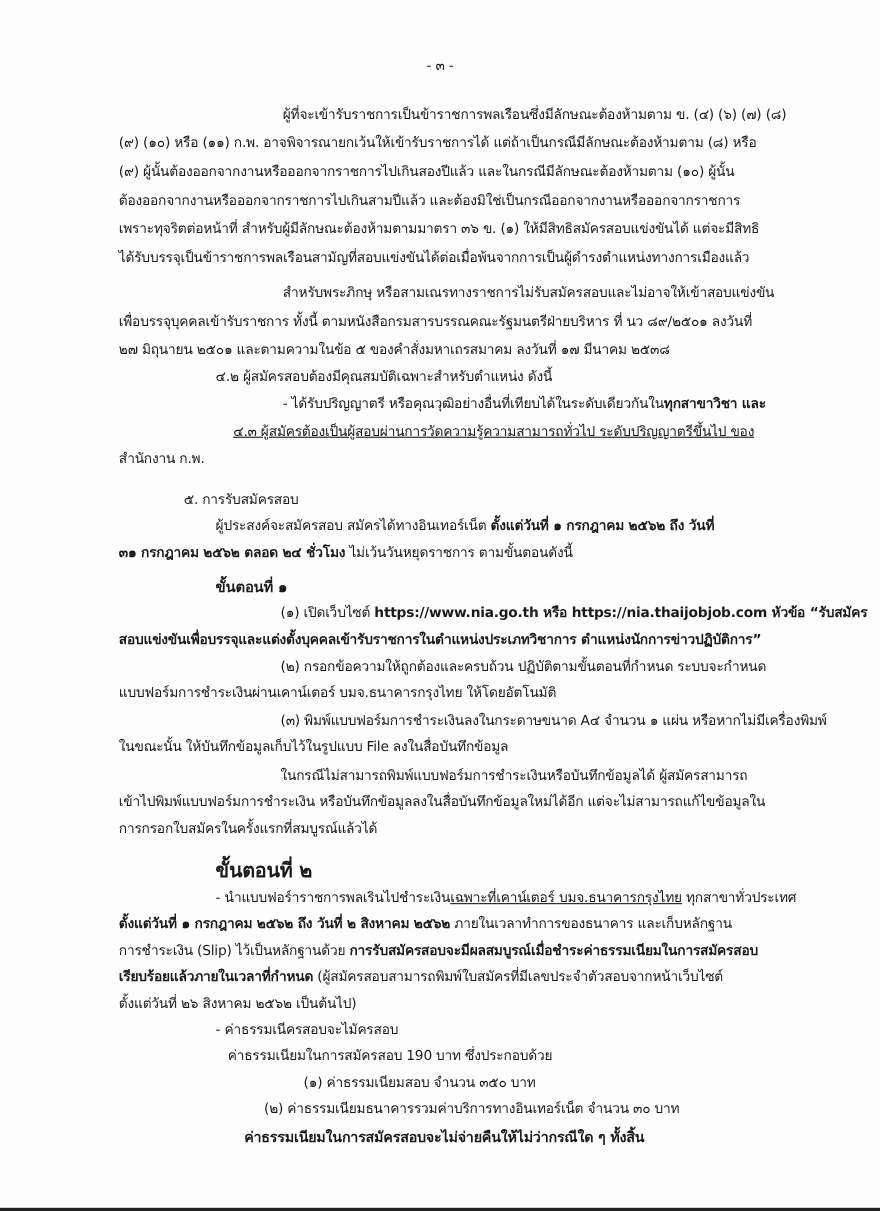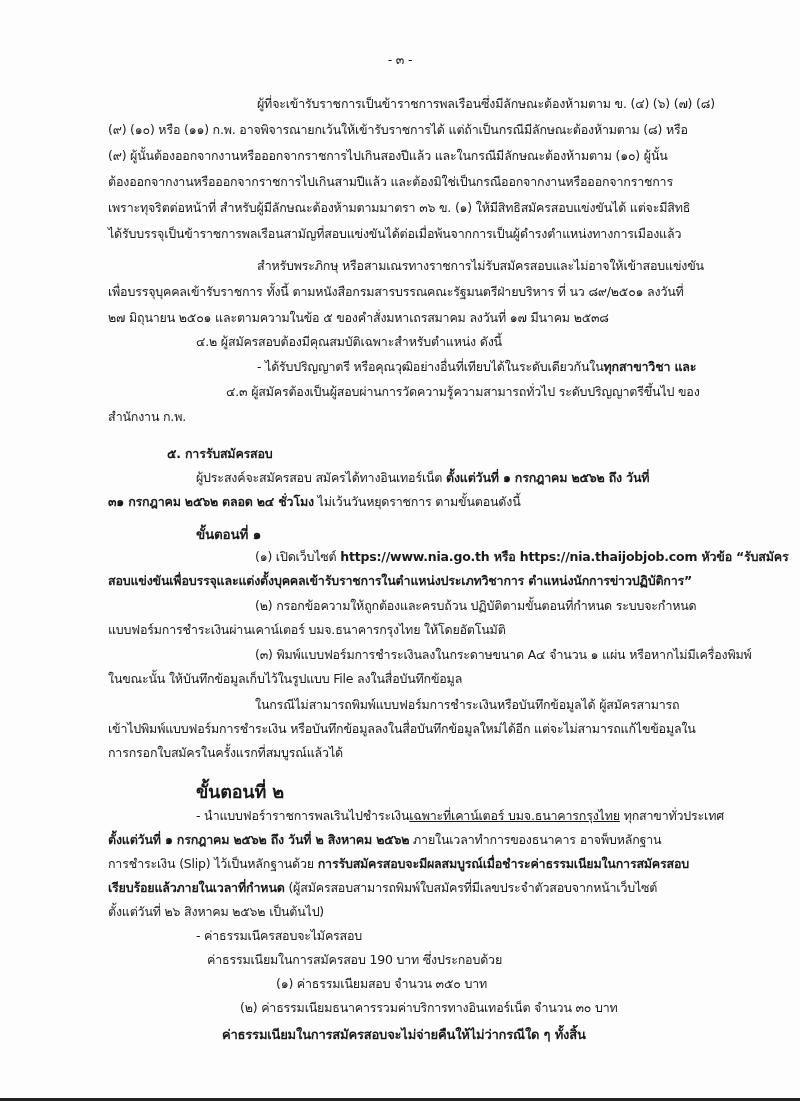--- a/index.html
+++ b/index.html
@@ -35,26 +35,26 @@
   </div>
 
   <div>
     <div class="line" style="left:196px; top:334px;">๔.๒ ผู้สมัครสอบต้องมีคุณสมบัติเฉพาะสำหรับตำแหน่ง ดังนี้</div>
     <div class="line" style="left:257px; top:359px;">
       <span>- ได้รับปริญญาตรี หรือคุณวุฒิอย่างอื่นที่เทียบได้ในระดับเดียวกันใน</span><span class="b">ทุกสาขาวิชา และ</span>
     </div>
   </div>
 
   <div>
-    <div class="line" style="left:226px; top:384px;">๔.๓ ผู้สมัครต้องเป็นผู้สอบผ่านการวัดความรู้ความสามารถทั่วไป ระดับปริญญาตรีขึ้นไป ของ</div>
+    <div class="line" style="left:212px; top:384px;text-decoration:underline;">๔.๓ ผู้สมัครต้องเป็นผู้สอบผ่านการวัดความรู้ความสามารถทั่วไป ระดับปริญญาตรีขึ้นไป ของ</div>
     <div class="line" style="left:108px; top:409px;">สำนักงาน ก.พ.</div>
   </div>
 
   <div>
-    <div class="line" style="left:167px; top:446px;font-weight:bold;">๕. การรับสมัครสอบ</div>
+    <div class="line" style="left:167px; top:446px;">๕. การรับสมัครสอบ</div>
     <div class="line" style="left:196px; top:470px;">
       <span>ผู้ประสงค์จะสมัครสอบ สมัครได้ทางอินเทอร์เน็ต </span><span class="b">ตั้งแต่วันที่ ๑ กรกฎาคม ๒๕๖๒ ถึง วันที่</span>
     </div>
     <div class="line" style="left:108px; top:494px;">
       <span class="b">๓๑ กรกฎาคม ๒๕๖๒  ตลอด ๒๔ ชั่วโมง</span><span>  ไม่เว้นวันหยุดราชการ  ตามขั้นตอนดังนี้</span>
     </div>
   </div>
 
   <div>
     <div class="line b" style="left:196px; top:526px; font-size:13.5px;">ขั้นตอนที่ ๑</div>
@@ -70,21 +70,21 @@
     <div class="line" style="left:108px; top:721px;">เข้าไปพิมพ์แบบฟอร์มการชำระเงิน หรือบันทึกข้อมูลลงในสื่อบันทึกข้อมูลใหม่ได้อีก แต่จะไม่สามารถแก้ไขข้อมูลใน</div>
     <div class="line" style="left:108px; top:745px;">การกรอกใบสมัครในครั้งแรกที่สมบูรณ์แล้วได้</div>
   </div>
 
   <div>
     <div class="line b" style="left:196px; top:784px; font-size:18px;">ขั้นตอนที่ ๒</div>
     <div class="line" style="left:196px; top:808px;">
       <span>- นำแบบฟอร์าราชการพลเรินไปชำระเงิน</span><span class="u">เฉพาะที่เคาน์เตอร์ บมจ.ธนาคารกรุงไทย</span><span> ทุกสาขาทั่วประเทศ</span>
     </div>
     <div class="line" style="left:108px; top:832px;">
-      <span class="b">ตั้งแต่วันที่ ๑ กรกฎาคม ๒๕๖๒ ถึง วันที่ ๒ สิงหาคม ๒๕๖๒</span><span>  ภายในเวลาทำการของธนาคาร อาจพ็บหลักฐาน</span>
+      <span class="b">ตั้งแต่วันที่ ๑ กรกฎาคม ๒๕๖๒ ถึง วันที่ ๒ สิงหาคม ๒๕๖๒</span><span>  ภายในเวลาทำการของธนาคาร และเก็บหลักฐาน</span>
     </div>
     <div class="line" style="left:108px; top:856px;">
       <span>การชำระเงิน (Slip) ไว้เป็นหลักฐานด้วย </span><span class="b">การรับสมัครสอบจะมีผลสมบูรณ์เมื่อชำระค่าธรรมเนียมในการสมัครสอบ</span>
     </div>
     <div class="line" style="left:108px; top:880px;">
       <span class="b">เรียบร้อยแล้วภายในเวลาที่กำหนด</span><span> (ผู้สมัครสอบสามารถพิมพ์ใบสมัครที่มีเลขประจำตัวสอบจากหน้าเว็บไซต์</span>
     </div>
     <div class="line" style="left:108px; top:904px;">ตั้งแต่วันที่ ๒๖ สิงหาคม ๒๕๖๒ เป็นต้นไป)</div>
   </div>
 

